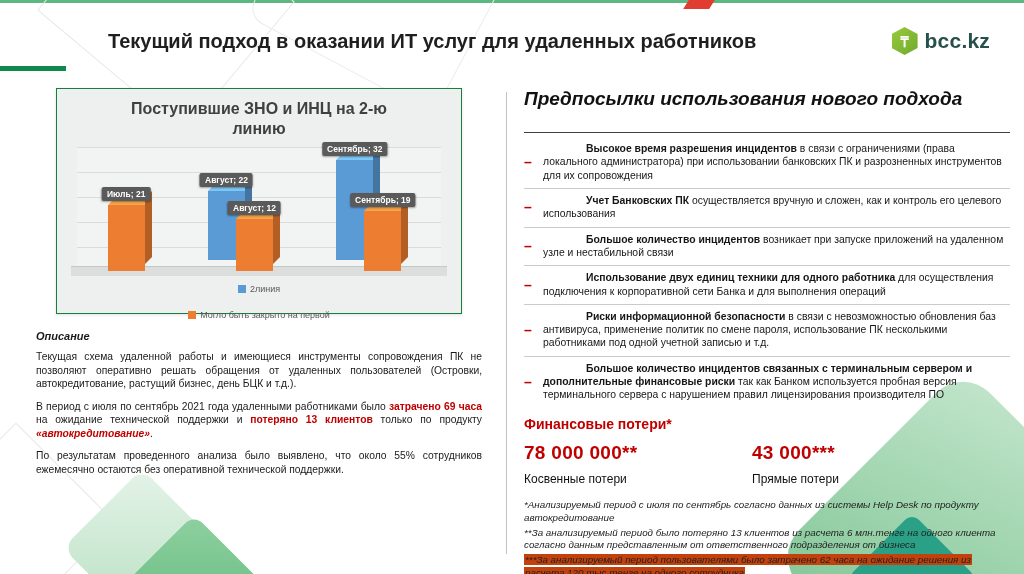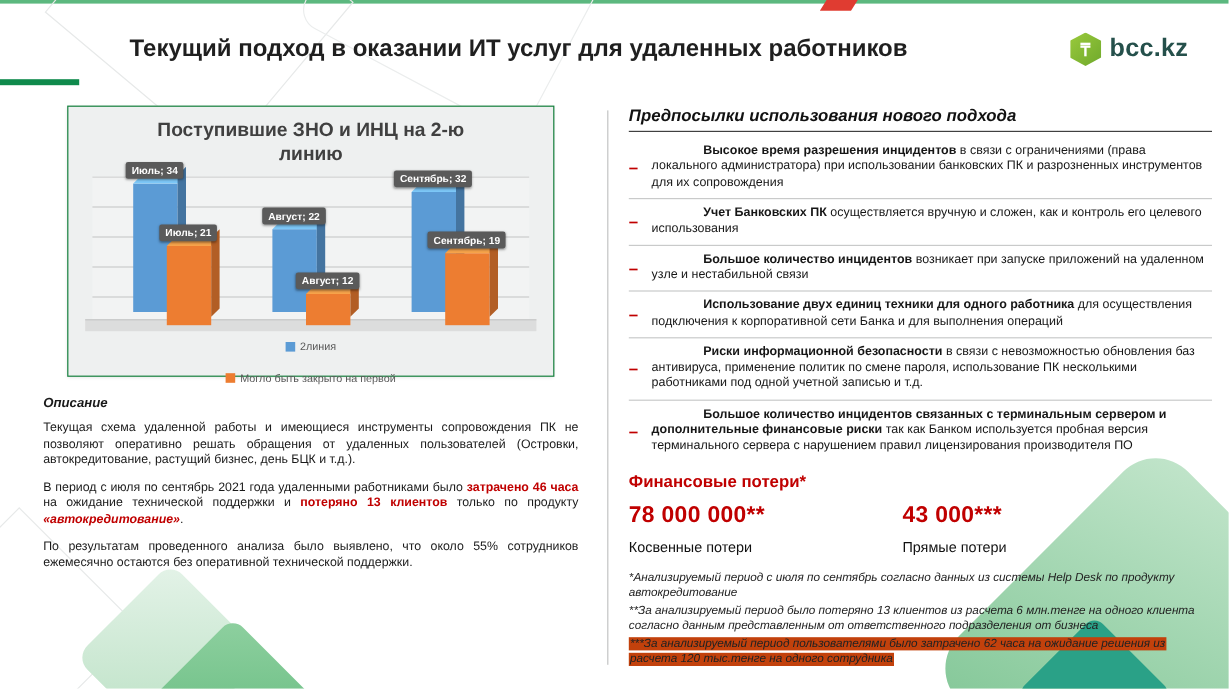--- a/index.html
+++ b/index.html
@@ -65,22 +65,22 @@
   .legend-item{display:flex;align-items:center;}
   .sw{display:inline-block;width:8px;height:8px;margin-right:4px;}
   
   .description{position:absolute;left:36px;top:330px;width:446px;}
   .desc-heading{margin:0 0 8px;font-size:11px;font-weight:700;font-style:italic;color:#1a1a1a;}
   .desc-p{margin:0 0 9px;font-size:10.3px;line-height:1.32;text-align:justify;color:#1a1a1a;}
   .seg-red{color:#c00000;font-weight:700;}
   .seg-red-italic{color:#c00000;font-weight:700;font-style:italic;}
   
   .right-col{position:absolute;left:524px;top:88px;width:486px;}
-  .premises-heading{margin:0;padding-bottom:5px;border-bottom:1.5px solid #404040;
-    font-size:14px;font-weight:700;font-style:italic;color:#111;}
+  .premises-heading{margin:0;padding-bottom:22px;border-bottom:1.5px solid #404040;
+    font-size:19px;font-weight:700;font-style:italic;color:#111;}
   .premises-list{list-style:none;margin:4px 0 0;padding:0;}
   .premise-item{display:flex;align-items:center;gap:9px;padding:5px 0 6px;border-bottom:1px solid #c9caca;}
   .premise-item:last-child{border-bottom:none;}
   .dash{color:#c00000;font-weight:700;font-size:14px;flex:0 0 10px;line-height:1;}
   .b-text{font-size:10.4px;line-height:1.28;color:#161616;}
   .b-bold{font-weight:700;margin-left:43px;}
   .losses-heading{margin:8px 0 10px;font-size:14px;font-weight:700;color:#c00000;}
   .losses-row{display:flex;}
   .loss-item{width:228px;}
   .loss-value{font-size:19px;font-weight:700;color:#c00000;letter-spacing:.3px;}
@@ -111,33 +111,30 @@
     <span class="logo-hex">₸</span>
     <span class="logo-text">bcc.kz</span>
   </div>
 
   <section class="chart-card">
     <div class="chart-title">Поступившие ЗНО и ИНЦ на 2-ю линию</div>
     <div class="plot">
       <div class="plot-floor"></div>
       <div class="bar-groups">
   <div class="bar-group">
-    <div class="bar b1" style="height: 107px; --c: #5B9BD5;">
-      <span class="bar-badge">Июль; 34</span>
-    </div>
     <div class="bar b2" style="height: 66px; --c: #ED7D31;">
       <span class="bar-badge">Июль; 21</span>
     </div>
   </div>
 
   <div class="bar-group">
     <div class="bar b1" style="height: 69px; --c: #5B9BD5;">
       <span class="bar-badge">Август; 22</span>
     </div>
-    <div class="bar b2" style="height: 26px; --c: #ED7D31;">
+    <div class="bar b2" style="height: 52px; --c: #ED7D31;">
       <span class="bar-badge">Август; 12</span>
     </div>
   </div>
 
   <div class="bar-group">
     <div class="bar b1" style="height: 100px; --c: #5B9BD5;">
       <span class="bar-badge">Сентябрь; 32</span>
     </div>
     <div class="bar b2" style="height: 60px; --c: #ED7D31;">
       <span class="bar-badge">Сентябрь; 19</span>
@@ -154,21 +151,21 @@
         <i class="sw" style="background: rgb(237, 125, 49);"></i>
         <span>Могло быть закрыто на первой</span>
       </span>
     </div>
   </section>
 
   <section class="description">
     <h3 class="desc-heading">Описание</h3>
     <div>
         <p class="desc-p"><span>Текущая схема удаленной работы и имеющиеся инструменты сопровождения ПК не позволяют оперативно решать обращения от удаленных пользователей (Островки, автокредитование, растущий бизнес, день БЦК и т.д.).</span></p>
-        <p class="desc-p"><span>В период с июля по сентябрь 2021 года удаленными работниками было </span><span class="seg-red">затрачено 46 часа</span><span> на ожидание технической поддержки и </span><span class="seg-red">потеряно 13 клиентов</span><span> только по продукту </span><span class="seg-red-italic">«автокредитование»</span><span>.</span></p>
+        <p class="desc-p"><span>В период с июля по сентябрь 2021 года удаленными работниками было </span><span class="seg-red">затрачено 69 часа</span><span> на ожидание технической поддержки и </span><span class="seg-red">потеряно 13 клиентов</span><span> только по продукту </span><span class="seg-red-italic">«автокредитование»</span><span>.</span></p>
         <p class="desc-p"><span>По результатам проведенного анализа было выявлено, что около 55% сотрудников ежемесячно остаются без оперативной технической поддержки.</span></p>
       </div>
   </section>
 
   <aside class="right-col">
     <h2 class="premises-heading">Предпосылки использования нового подхода</h2>
     <ul class="premises-list">
   <li class="premise-item">
     <span class="dash">–</span>
     <span class="b-text"><b class="b-bold">Высокое время разрешения инцидентов</b><span class="b-rest"> в связи с ограничениями (права локального администратора) при использовании банковских ПК и разрозненных инструментов для их сопровождения</span></span>

